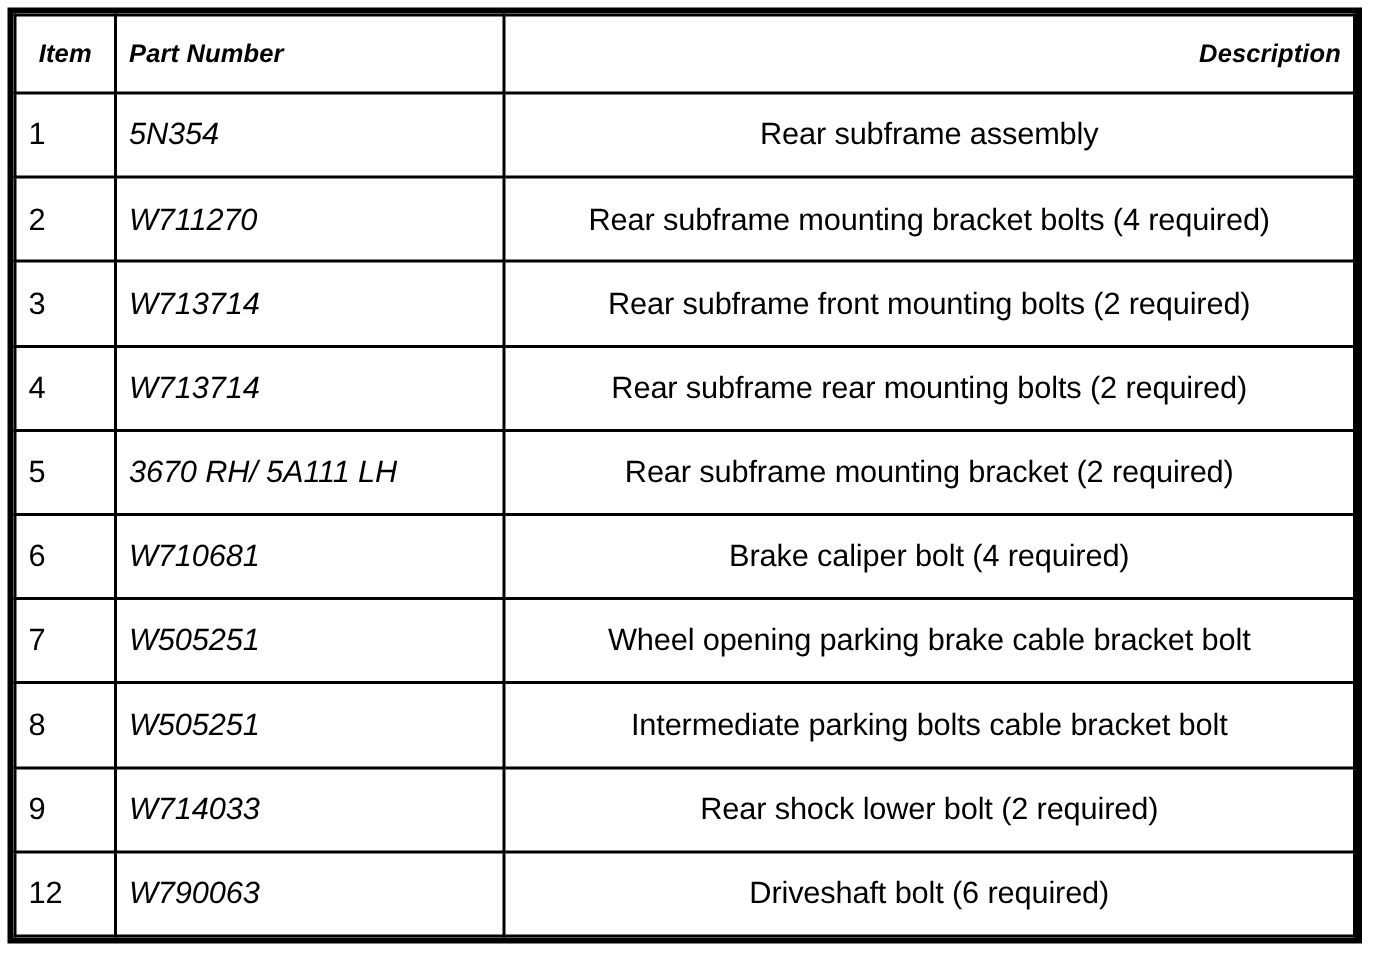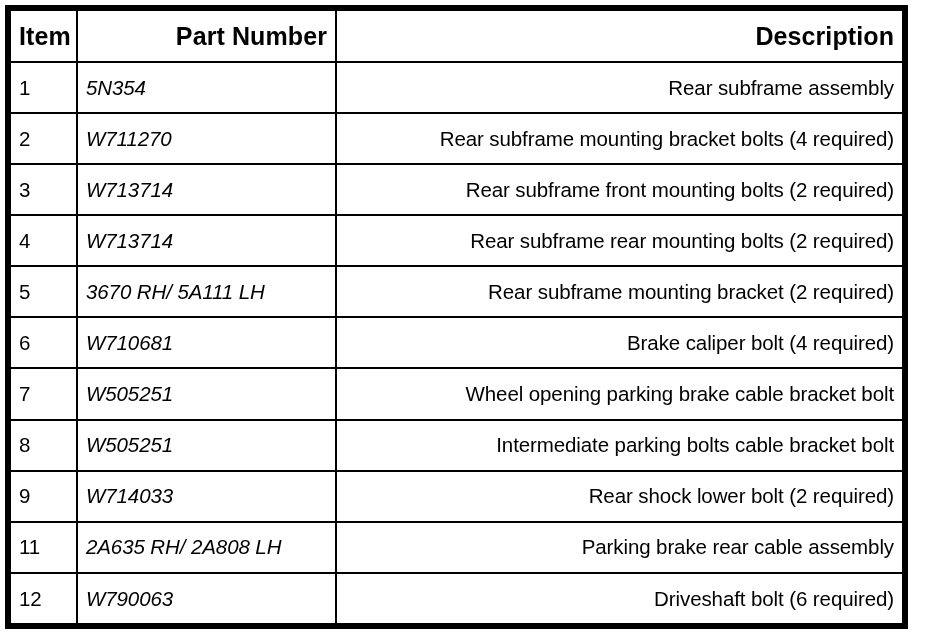--- a/index.html
+++ b/index.html
@@ -45,38 +45,39 @@
     height: 48px;
     line-height: 1.05;
     vertical-align: middle;
     white-space: nowrap;
     overflow: hidden;
     background: #ffffff;
   }
 
   table.parts-table thead th {
     font-weight: bold;
-    font-size: 25px;
+    font-size: 17px;
     letter-spacing: 0.1px;
     height: 50px;
+    font-style: italic;
   }
 
   th.h-item { text-align: center; padding: 0 4px; }
-  th.h-part { text-align: right; }
+  th.h-part { text-align: left; }
   th.h-desc { text-align: right; }
 
   table.parts-table tbody td {
     font-weight: normal;
     font-size: 20.5px;
     letter-spacing: -0.1px;
   }
 
   td.c-item { text-align: left; padding-left: 8px; }
   td.c-part { text-align: left; padding-left: 8px; font-style: italic; }
-  td.c-desc { text-align: right; padding-left: 8px; }
+  td.c-desc { text-align: center; padding-left: 8px; }
 </style>
 </head>
 <body>
 
 <div id="parts-table-wrap">
   <table class="parts-table">
     <colgroup>
       <col class="col-item">
       <col class="col-part">
       <col class="col-desc">
@@ -129,24 +130,19 @@
           <td class="c-item">8</td>
           <td class="c-part">W505251</td>
           <td class="c-desc">Intermediate parking bolts cable bracket bolt</td>
         </tr>
         <tr>
           <td class="c-item">9</td>
           <td class="c-part">W714033</td>
           <td class="c-desc">Rear shock lower bolt (2 required)</td>
         </tr>
         <tr>
-          <td class="c-item">11</td>
-          <td class="c-part">2A635 RH/ 2A808 LH</td>
-          <td class="c-desc">Parking brake rear cable assembly</td>
-        </tr>
-        <tr>
           <td class="c-item">12</td>
           <td class="c-part">W790063</td>
           <td class="c-desc">Driveshaft bolt (6 required)</td>
         </tr>
       </tbody>
   </table>
 </div>
 
 </body></html>

